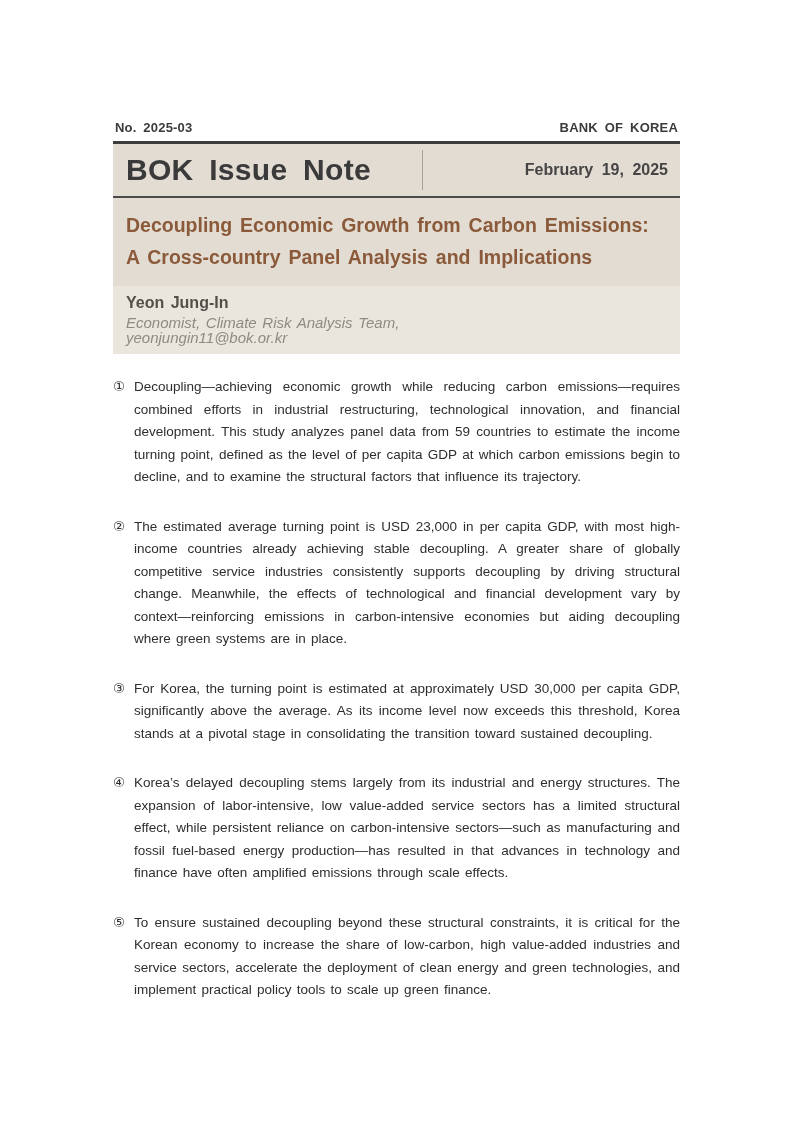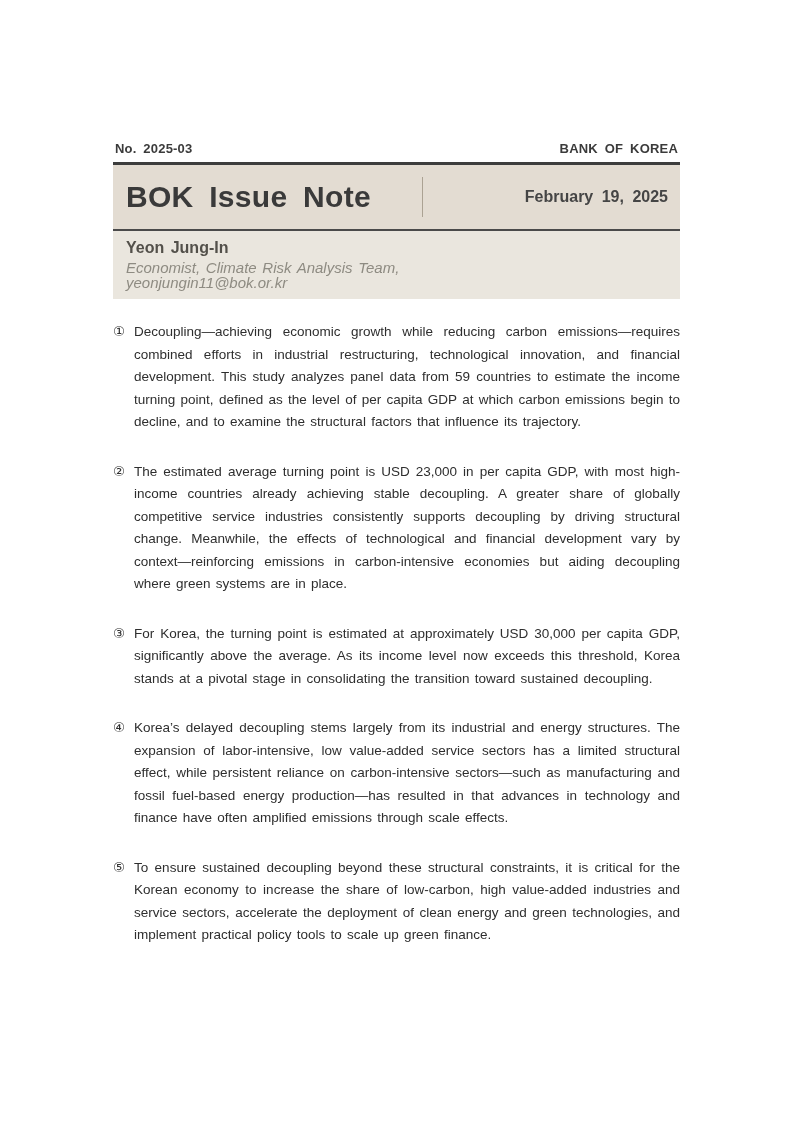--- a/index.html
+++ b/index.html
@@ -10,21 +10,21 @@
   .page {
     width: 793px;
     height: 1121px;
     background: #ffffff;
     position: relative;
     overflow: hidden;
   }
   .content {
     position: absolute;
     left: 113px;
-    top: 141px;
+    top: 120px;
     width: 567px;
   }
 
   
   .top-row {
     display: flex;
     justify-content: space-between;
     align-items: flex-end;
     font-size: 13px;
     font-weight: bold;
@@ -33,21 +33,21 @@
     word-spacing: 3px;
     padding: 0 2px 6px 2px;
   }
   .top-rule { height: 3px; background: #3d3d3d; }
 
   
   .banner { background: #e3dcd2; }
   .banner-head {
     display: flex;
     align-items: center;
-    height: 64px;
+    height: 52px;
   }
   .masthead {
     flex: 0 0 296px;
     padding-left: 13px;
     font-size: 30px;
     font-weight: bold;
     color: #3a3a3a;
     word-spacing: 7px;
     letter-spacing: 0.3px;
     white-space: nowrap;
@@ -130,20 +130,24 @@
     <div class="banner">
       <div class="banner-head">
         <div class="masthead">BOK Issue Note</div>
         <div class="vdivider"></div>
         <div class="date-wrap">
           <span class="issue-date">February 19, 2025</span>
         </div>
       </div>
       <div class="banner-rule"></div>
 
+      <div class="doc-title">
+        <div>Decoupling Economic Growth from Carbon Emissions:</div>
+        <div>A Cross-country Panel Analysis and Implications</div>
+      </div>
 
       <div class="author-block">
         <div class="author-name">Yeon Jung-In</div>
         <div class="author-line">Economist, Climate Risk Analysis Team,</div>
         <div class="author-line">yeonjungin11@bok.or.kr</div>
       </div>
     </div>
 
     <div class="body-text">
 

